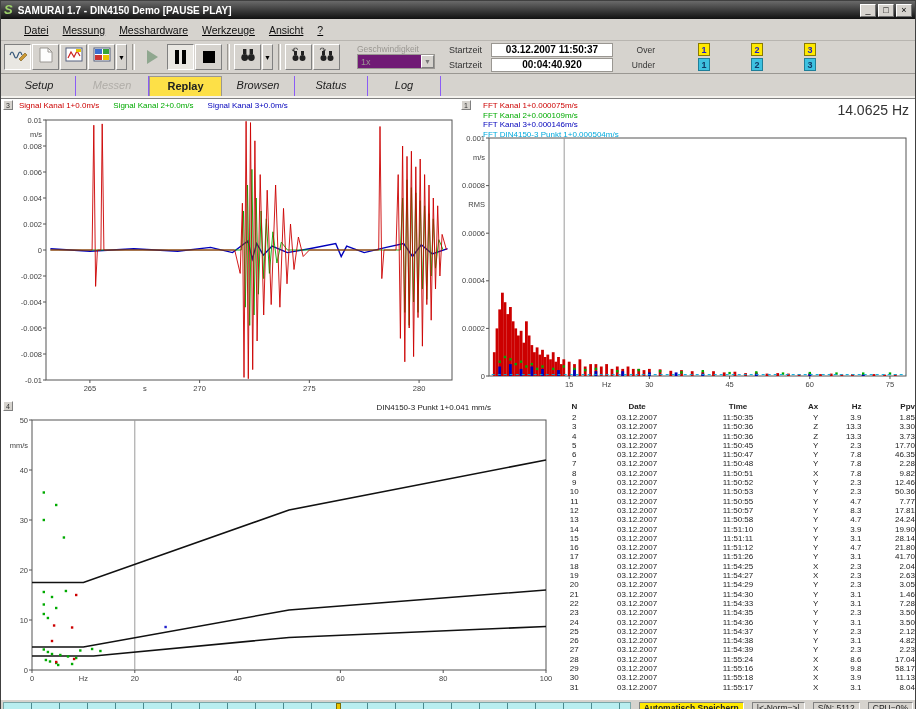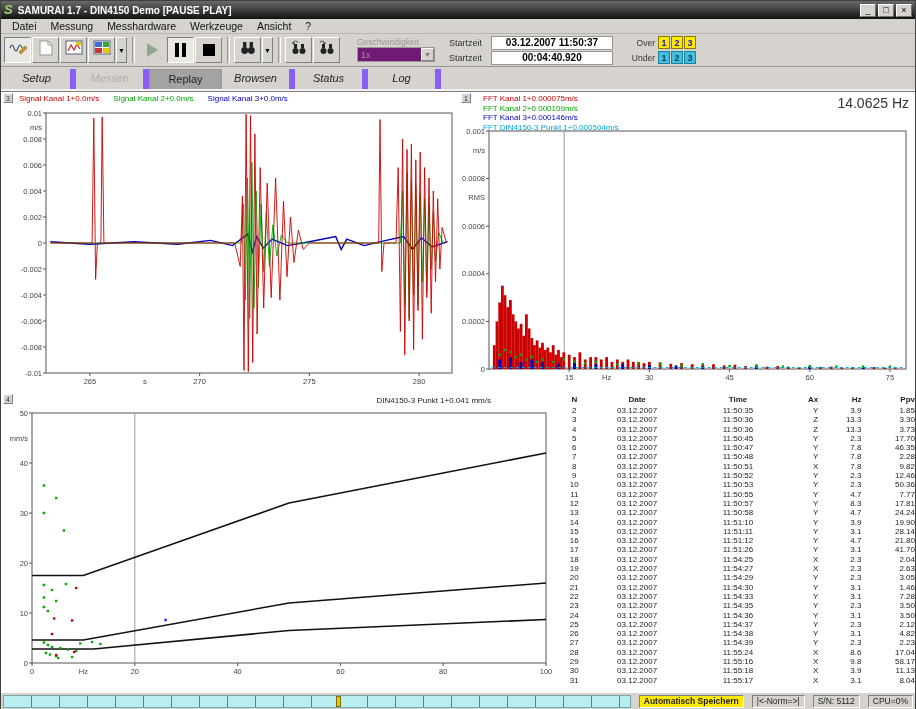--- a/index.html
+++ b/index.html
@@ -7,21 +7,21 @@
   .window { width:916px; height:709px; border:1px solid #404040; background:#d6d3ce; position:relative; }
 
   
   .titlebar { height:18px; background:linear-gradient(#6a6a6a,#111); display:flex; align-items:center; padding:0 3px; }
   .logo { color:#9dd26a; font-weight:bold; font-style:italic; font-size:13px; margin-right:5px; line-height:16px;}
   .title { color:#fff; font-weight:bold; font-size:10px; flex:1; white-space:nowrap; }
   .winbtns { display:flex; gap:2px; }
   .wbtn { width:16px; height:13px; background:#d6d3ce; border:1px solid; border-color:#fff #707070 #707070 #fff; font-size:9px; line-height:10px; text-align:center; color:#000; cursor:default; }
 
   
-  .menubar { height:15px; display:flex; align-items:center; padding-left:4px; border-bottom:1px solid #b8b5b0; background:#d6d3ce; }
+  .menubar { height:22px; display:flex; align-items:center; padding-left:16px; border-bottom:1px solid #b8b5b0; background:#d6d3ce;text-decoration:underline; }
   .menuitem { font-size:10.5px; color:#111; padding:0 7px; }
 
   
   .toolbar { height:33px; display:flex; align-items:center; padding:2px 3px; border-bottom:1px solid #9a9792; background:#d6d3ce; }
   .tbtn { width:27px; height:26px; background:#d6d3ce; border:1px solid; border-color:#fff #808080 #808080 #fff; display:flex; align-items:center; justify-content:center; position:relative; margin-right:1px; }
   .tbtn.pressed { border-color:#808080 #fff #fff #808080; background:#e9e7e2; }
   .tbtn.flat { border-color:transparent; }
   .sep { width:3px; height:26px; border-left:1px solid #9a9792; border-right:1px solid #fff; margin:0 4px; }
   .caretbtn { width:11px; height:26px; background:#d6d3ce; border:1px solid; border-color:#fff #808080 #808080 #fff; font-size:7px; display:flex; align-items:center; justify-content:center; margin-right:1px;}
   .play-tri { width:0; height:0; border-left:11px solid #8fa78f; border-top:7px solid transparent; border-bottom:7px solid transparent; }
@@ -35,29 +35,29 @@
   .speedlbl { font-size:8.5px; color:#9a9792; line-height:9px; }
   .combo { height:15px; background:#701a75; border:1px solid #9a9792; display:flex; align-items:center; font-size:9px; color:#9a9792; padding-left:3px; }
   .combo .cc { margin-left:auto; width:13px; height:13px; background:#d6d3ce; border:1px solid; border-color:#fff #808080 #808080 #fff; font-size:7px; text-align:center; line-height:11px; color:#777;}
 
   .startblk { margin-left:14px; }
   .srow { display:flex; align-items:center; height:15px; }
   .slbl { font-size:9px; color:#333; width:42px; }
   .sval { width:122px; height:14px; background:#fff; border:1px solid #9a9792; font-size:10px; font-weight:bold; text-align:center; line-height:12px; color:#000; }
 
   .oublk { margin-left:12px; }
-  .ourow { display:flex; align-items:center; height:15px; }
+  .ourow { display:flex; align-items:center; height:15px;gap:40px; }
   .oulbl { font-size:8.5px; color:#333; width:30px; text-align:right; margin-right:3px; }
   .chbox { width:12px; height:13px; border:1px solid #8a7a00; font-size:9px; font-weight:bold; text-align:center; line-height:12px; margin-right:1px; color:#1a1acc; }
   .chbox.under { border-color:#1f7f99; color:#103a66; }
 
   
   .tabbar { height:24px; display:flex; align-items:flex-end; background:#d6d3ce; border-bottom:2px solid #f4f2ee; padding-left:2px; }
-  .tab { width:73px; height:20px; font-size:11px; font-style:italic; color:#222; text-align:center; line-height:18px; border-right:6px solid #8b5cf6; }
-  .tab.active { font-style:normal; font-weight:normal; background:#a3a3a3; border:1px solid #9a9792; border-bottom:none;text-align:center; }
+  .tab { width:73px; height:20px; font-size:11px; font-style:italic; color:#222; text-align:center; line-height:18px; border-right:1px solid #8b5cf6; }
+  .tab.active { font-style:normal; font-weight:bold; background:#fde047; border:1px solid #9a9792; border-bottom:none;text-align:center; }
   .tab.disabled { color:#b0ada8; }
 
   
   .main { position:relative; height:601px; background:#fff; border-top:1px solid #808080; }
   .panel { position:absolute; background:#fff; }
   #panel-time { left:2px; top:1px; width:456px; height:300px; }
   #panel-fft  { left:460px; top:1px; width:454px; height:300px; }
   #panel-din  { left:2px; top:302px; width:558px; height:298px; }
   #panel-table{ left:562px; top:302px; width:352px; height:298px; }
 

